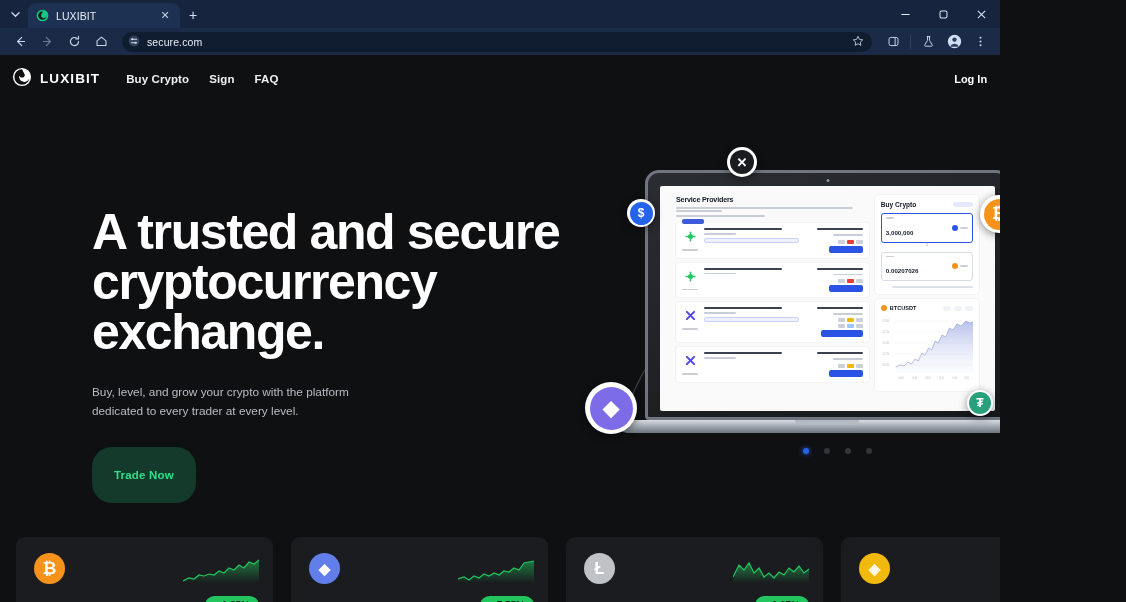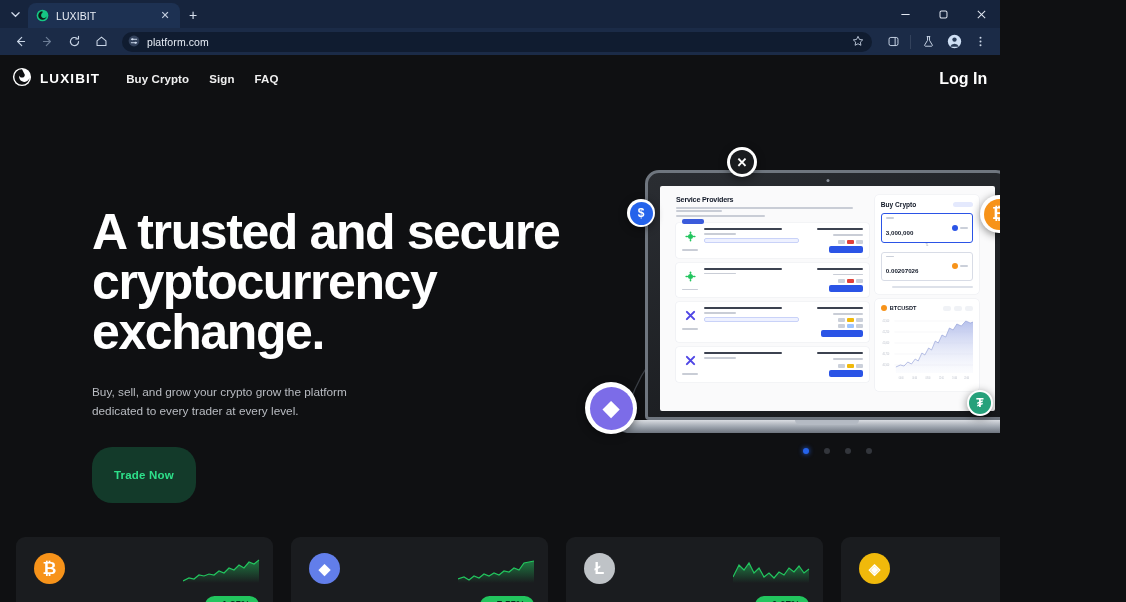--- a/index.html
+++ b/index.html
@@ -84,21 +84,21 @@
   
   .site-header {
     height:47px; display:flex; align-items:center; padding:0 16px 0 12px;
     background:#0f1012; position:relative;
   }
   .brand { display:flex; align-items:center; gap:8px; margin-right:26px; }
   .brand-name { font-size:13.5px; font-weight:bold; letter-spacing:1.1px; color:#fff; }
   .nav { display:flex; align-items:center; gap:20px; }
   .nav-link { font-size:11.5px; color:#f0f0f0; font-weight:bold; letter-spacing:.1px; }
   .header-right { margin-left:auto; display:flex; align-items:center; gap:13px; }
-  .login-link { font-size:16px; color:#fff; font-weight:bold; }
+  .login-link { font-size:11px; color:#fff; font-weight:bold; }
   .signup-btn {
     background:#22c55e; color:#06291a; font-size:11.5px; font-weight:bold;
     padding:7px 16px; border-radius:18px; letter-spacing:.2px;
   }
   .theme-toggle { width:20px; height:20px; display:flex; align-items:center; justify-content:center; }
 
   
   .hero { position:relative; height:420px; }
   .hero-copy { position:absolute; left:92px; top:105px; width:520px; }
   .hero-title {
@@ -286,21 +286,21 @@
     <div class="omnibox">
       <span>
         <svg width="12" height="12" viewBox="0 0 14 14">
           <circle cx="7" cy="7" r="6.3" fill="#33425c"></circle>
           <line x1="3.4" y1="5" x2="10.6" y2="5" stroke="#cfdcee" stroke-width="1.1"></line>
           <line x1="3.4" y1="9" x2="10.6" y2="9" stroke="#cfdcee" stroke-width="1.1"></line>
           <circle cx="5.2" cy="5" r="1.25" fill="#cfdcee"></circle>
           <circle cx="8.8" cy="9" r="1.25" fill="#cfdcee"></circle>
         </svg>
       </span>
-      <span class="omni-url" title="Search Google or type a URL">platform.com</span>
+      <span class="omni-url" title="Search Google or type a URL">secure.com</span>
       <span class="omni-star">
         <svg width="12" height="12" viewBox="0 0 14 14">
             <path d="M7 1.6 L8.7 5.2 L12.5 5.7 L9.7 8.3 L10.4 12 L7 10.2 L3.6 12 L4.3 8.3 L1.5 5.7 L5.3 5.2 Z" stroke="#c9d5e6" stroke-width="1" fill="none" stroke-linejoin="round"></path>
           </svg>
       </span>
     </div>
 
     <div class="tb-right">
       <div class="tb-icon">
         <svg width="13" height="13" viewBox="0 0 16 16">
@@ -365,21 +365,21 @@
                 <line x1="5.3" y1="14.7" x2="4.1" y2="15.9"></line>
             </g>
           </svg>
         </span>
       </div>
     </div>
 
     <div class="hero">
       <div class="hero-copy">
         <h1 class="hero-title">A trusted and secure cryptocurrency exchange.</h1>
-        <p class="hero-sub">Buy, sell, and grow your crypto grow the platform dedicated to every trader at every level.</p>
+        <p class="hero-sub">Buy, level, and grow your crypto with the platform dedicated to every trader at every level.</p>
         <span class="trade-btn">Trade Now</span>
       </div>
 
       <div class="hero-visual">
 
         <svg class="arc-svg" width="500" height="400">
           <path d="M55 300 A215 175 0 0 1 470 300" stroke="#3a3e45" stroke-width="1.3" fill="none"></path>
           <path d="M88 300 A182 146 0 0 1 440 300" stroke="#2a2e34" stroke-width="1.3" fill="none"></path>
         </svg>
 

